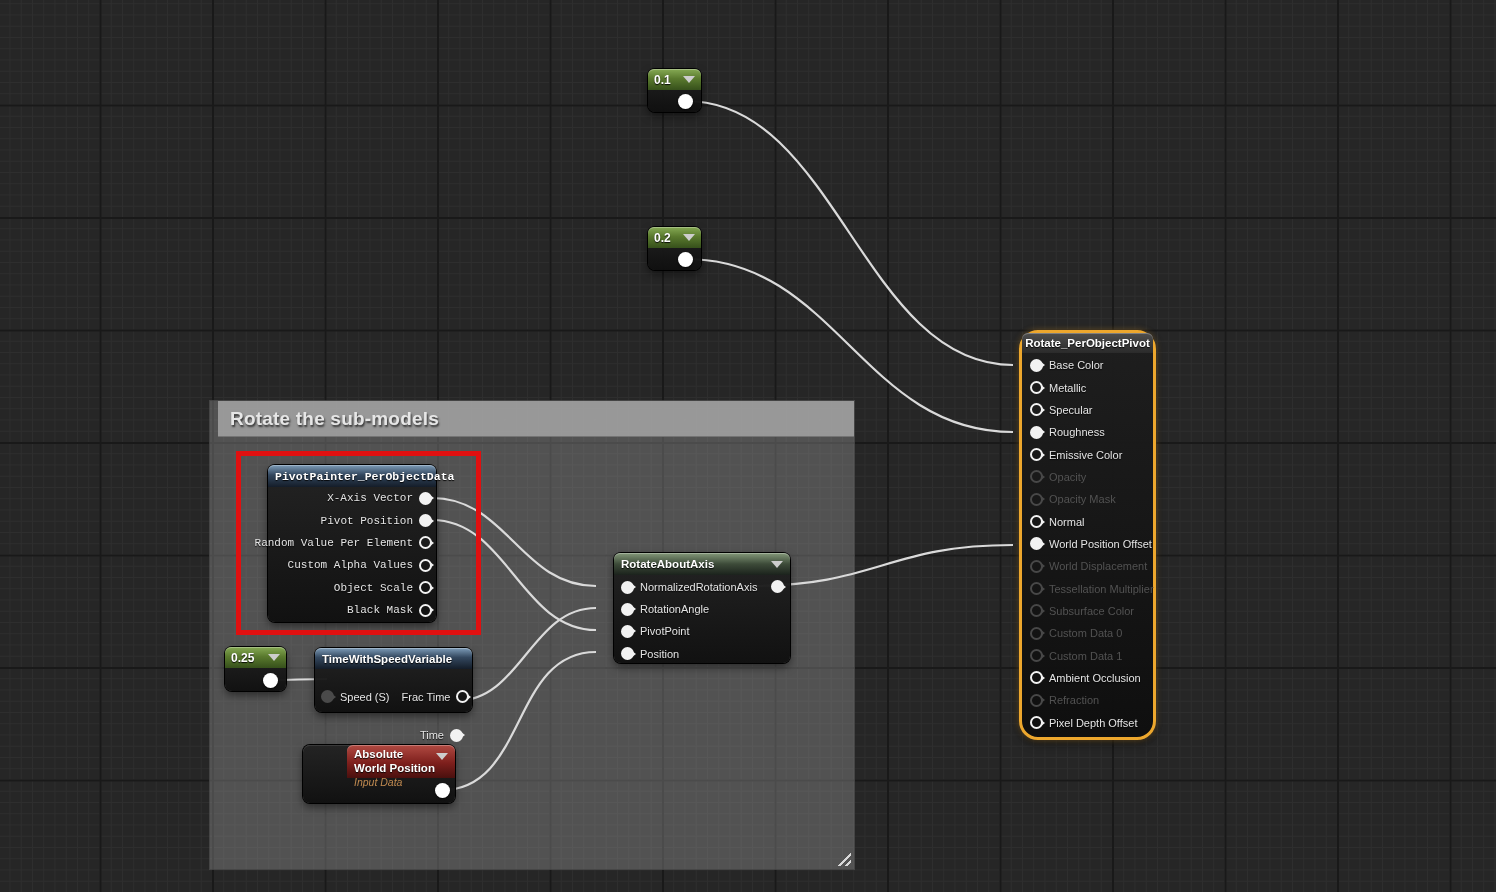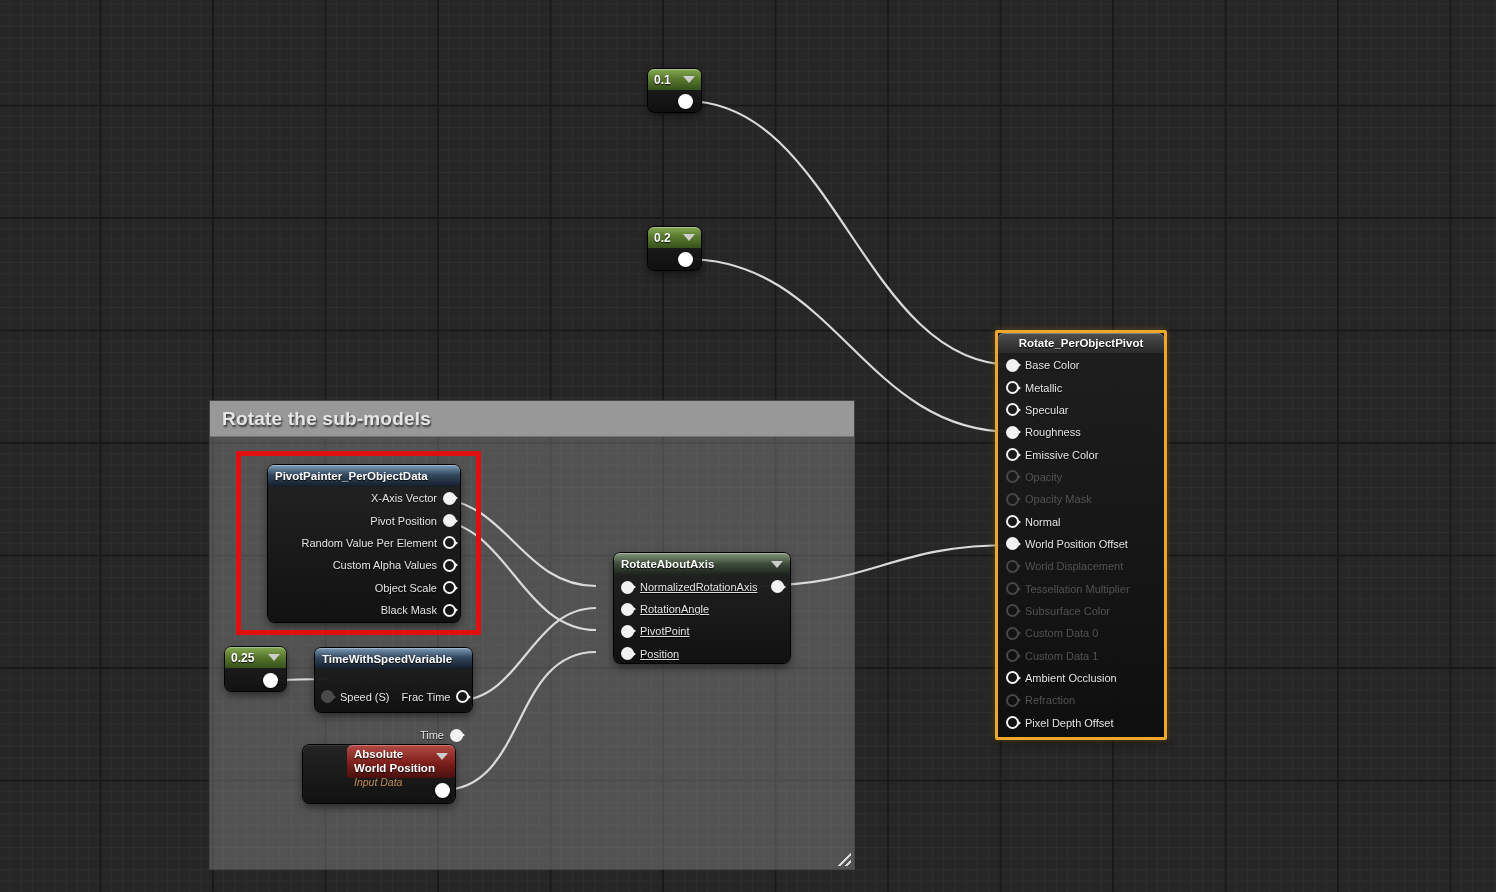--- a/index.html
+++ b/index.html
@@ -16,20 +16,21 @@
     background-size: 112.5px 112.5px, 112.5px 112.5px, 11.25px 11.25px, 11.25px 11.25px;
     background-position: -13px -8px;
   }
 
   
   .comment {
     position:absolute; left:209px; top:400px; width:646px; height:470px;
     background: rgba(150,150,150,0.40);
     border: 1px solid rgba(60,60,60,0.6);
     z-index: 1;
+    padding-left: 8px;
   }
   .comment-header {
     height:36px; background: rgba(158,158,158,0.92);
     display:flex; align-items:center; padding:0 12px;
     border-bottom: 1px solid rgba(80,80,80,0.5);
     cursor: move;
   }
   .comment-title {
     font-size:19px; font-weight:bold; color:#e6e6e6;
     text-shadow: 1px 2px 2px rgba(40,40,40,0.9);
@@ -93,21 +94,21 @@
     background:#fff; box-shadow:0 1px 2px rgba(0,0,0,0.7); cursor:crosshair;
   }
 
   
   .const-node { width:53px; height:43px; }
   .const-node .hd { padding:0 6px; font-size:12px; }
   .const-node .bigpin { right:8px; top:25px; }
   .const-025 { width:61px; height:44px; }
 
   
-  .pivot-node { left:268px; top:465px; width:192px; height:157px; }
+  .pivot-node { left:268px; top:465px; width:168px; height:157px;font-family:Liberation Mono, monospace; }
   .pivot-node .hd { height:22px; }
   .pivot-node .prow { height:22.4px; justify-content:flex-end; padding-right:4px; }
 
   
   .time-node { left:315px; top:648px; width:157px; height:64px; }
   .time-node .body { padding:0 9px 0 6px; }
   .time-node .prow { height:21.5px;margin-top:17px; }
   .time-node .spacer { flex:1; }
 
   
@@ -120,28 +121,28 @@
   }
   .awp-node .hd2 .tcol { display:flex; flex-direction:column; line-height:1.25; }
   .awp-node .ttl { font-size:11.5px; font-weight:bold; color:#fff; text-shadow:0 1px 1px rgba(0,0,0,0.9); }
   .awp-node .sub { font-size:10.5px; font-style:italic; color:#c08a50; }
   .awp-node .tri { margin-top:6px; }
   .awp-node .bigpin { right:5px; bottom:5px; }
 
   
   .rot-node { left:582px; top:553px; width:176px; height:110px;margin-left:32px; }
   .rot-node .hd { height:22px; }
-  .rot-node .body { padding:1px 0 0 7px;text-decoration:underline; }
+  .rot-node .body { padding:1px 0 0 7px; }
   .rot-node .prow { height:22.2px; }
   .rot-node .outpin { position:absolute; right:6px; top:27px; }
 
   
   .mat-wrap {
-    position:absolute; left:995px; top:330px; width:172px; height:410px; z-index:3;
-    border:3px solid #eda72d; border-radius:2px;
+    position:absolute; left:1019px; top:330px; width:137px; height:410px; z-index:3;
+    border:3px solid #eda72d; border-radius:19px;
     background: linear-gradient(180deg, rgba(30,30,30,0.97), rgba(14,14,14,0.97));
     box-shadow: 0 0 6px rgba(237,167,45,0.35), 0 4px 9px rgba(0,0,0,0.5);
     cursor:move;
   }
   .mat-wrap .hd { height:20px; border-radius:6px 6px 0 0; justify-content:center; font-size:11.5px; }
   .mat-wrap .body { padding:1px 12px 0 8px; }
   .mat-wrap .prow { height:22.35px; }
 
   
   .red-rect {

